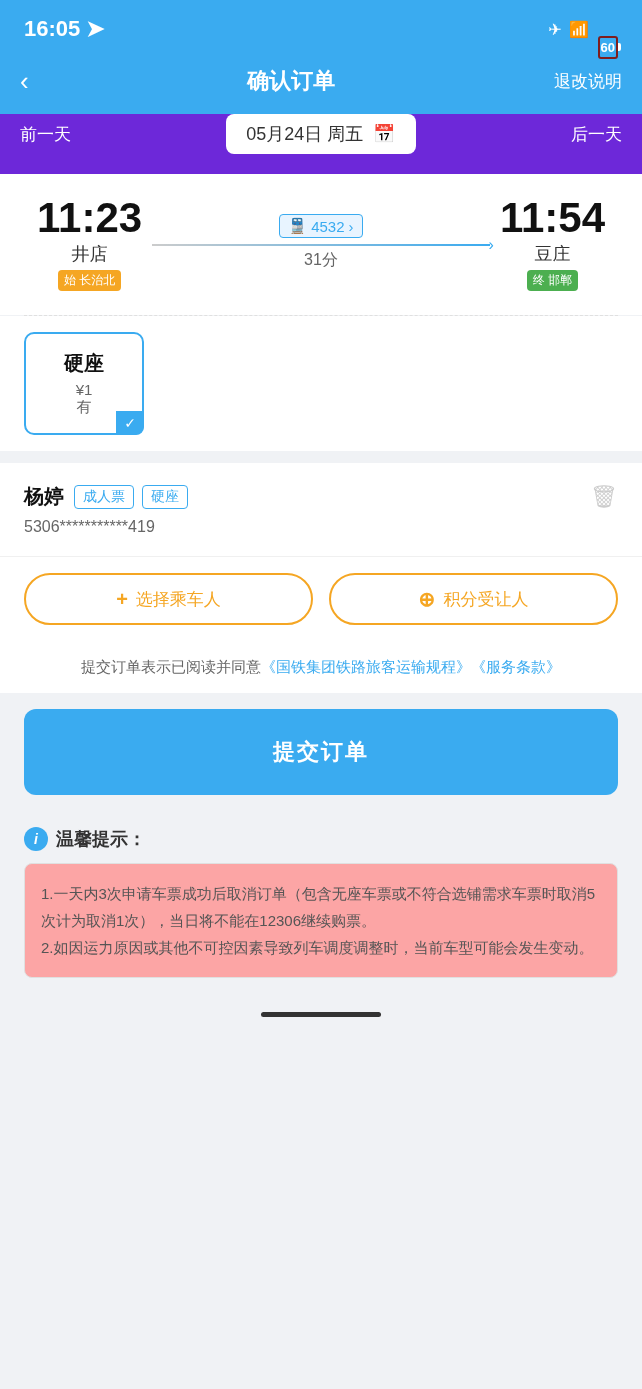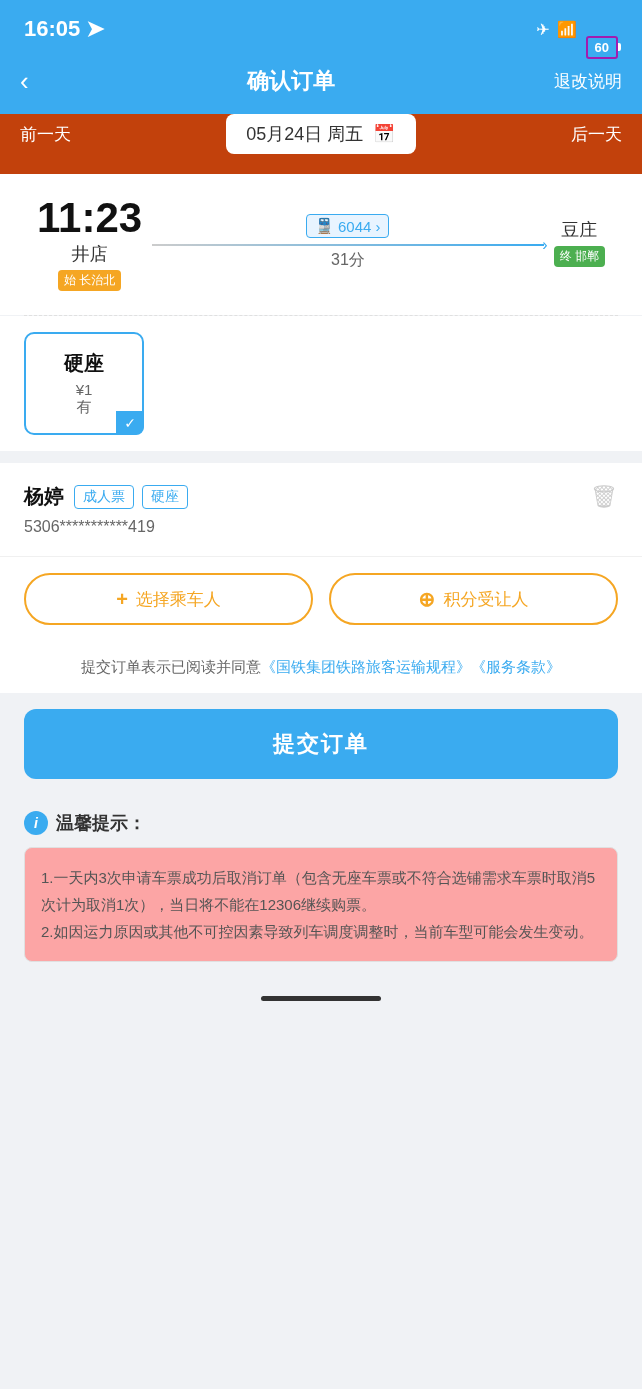--- a/index.html
+++ b/index.html
@@ -30,23 +30,23 @@
       gap: 6px;
     }
     .status-icons {
       display: flex;
       align-items: center;
       gap: 8px;
       color: #fff;
       font-size: 16px;
     }
     .battery {
-      border: 2px solid #a21caf;
+      border: 2px solid #7f1d1d;
       border-radius: 3px;
-      padding: 2px 7px;
+      padding: 2px 1px;
       font-size: 13px;
       font-weight: 600;
       position: relative;
       margin-top: 36px;
     }
     .battery::after {
       content: '';
       position: absolute;
       right: -5px;
       top: 50%;
@@ -77,21 +77,21 @@
       font-size: 22px;
       font-weight: 600;
     }
     .nav-right {
       color: #fff;
       font-size: 17px;
     }
 
     
     .date-bar {
-      background: #c2410c;
+      background: #6d28d9;
       display: flex;
       align-items: center;
       justify-content: space-between;
       padding: 0 20px 20px;
     }
     .date-nav {
       color: #fff;
       font-size: 17px;
     }
     .date-selector {
@@ -350,21 +350,21 @@
     .submit-section {
       padding: 16px 24px;
       background: #f0f2f5;
     }
     .submit-btn {
       width: 100%;
       background: #3aabf0;
       color: #fff;
       border: none;
       border-radius: 12px;
-      padding: 20px;
+      padding: 28px;
       font-size: 22px;
       font-weight: 600;
       cursor: pointer;
       letter-spacing: 2px;
     }
 
     
     .tips-section {
       background: #f0f2f5;
       padding: 16px 24px;
@@ -465,29 +465,30 @@
         <span class="station-tag tag-start">
           <span>始</span>
           <span>长治北</span>
         </span>
       </div>
 
       <div class="train-middle">
         <div class="train-number">
           <div class="train-num-badge">
             <span>🚆</span>
-            <span>6044</span>
+            <span>4532</span>
             <span>›</span>
           </div>
         </div>
         <div class="train-arrow"></div>
         <span class="train-duration">31分</span>
       </div>
 
       <div class="station-info">
+        <span class="arrival-time">11:54</span>
         <span class="station-name">豆庄</span>
         <span class="station-tag tag-end">
           <span>终</span>
           <span>邯郸</span>
         </span>
       </div>
     </div>
   </div>
 
   <hr class="divider">

